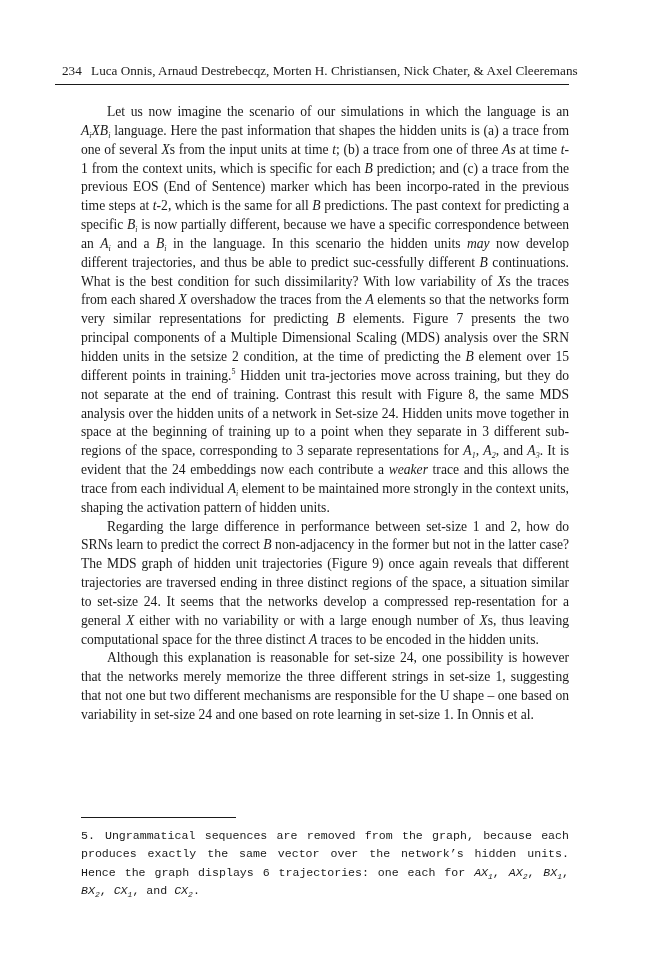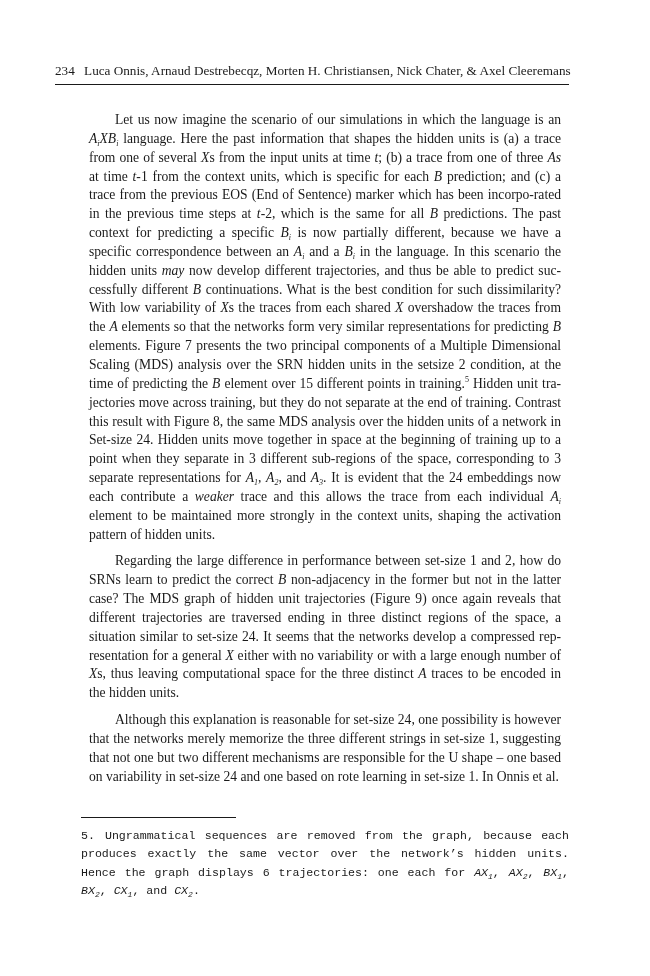--- a/index.html
+++ b/index.html
@@ -1,24 +1,24 @@
 <!DOCTYPE html>
 <html><head>
 <meta charset="utf-8">
 <style>
   html, body { margin: 0; padding: 0; background: #ffffff; }
   body { width: 650px; height: 976px; position: relative; overflow: hidden;
          font-family: "Liberation Serif", "DejaVu Serif", serif; color: #1a1a1a; }
-  .running-head { position: absolute; left: 55px; top: 62px; width: 514px;
+  .running-head { position: absolute; left: 62px; top: 62px; width: 514px;
                   font-size: 13.2px; line-height: 18px; white-space: nowrap; }
   .running-head .pgnum { margin-right: 6px; }
   .head-rule { position: absolute; left: 55px; top: 84px; width: 514px; height: 1px; background: #1a1a1a; }
   .body { position: absolute; left: 81px; top: 103px; width: 488px;
           font-size: 13.6px; line-height: 18.85px; text-align: justify; }
-  .body p { margin: 8px; text-indent: 26px; }
+  .body p { margin: 0; text-indent: 26px; }
   .body i, .fn i { font-style: italic; }
   sub { font-size: 8px; vertical-align: -3px; line-height: 0; font-style: italic; }
   sup { font-size: 8px; vertical-align: 6px; line-height: 0; }
   .fn-rule { position: absolute; left: 81px; top: 817px; width: 155px; height: 1px; background: #1a1a1a; }
   .fn { position: absolute; left: 81px; top: 827px; width: 488px;
         font-size: 11.6px; line-height: 18.3px; text-align: justify; font-family: Liberation Mono, monospace; }
   .fn .fnnum { margin-right: 10px; }
 </style>
 </head>
 <body>

